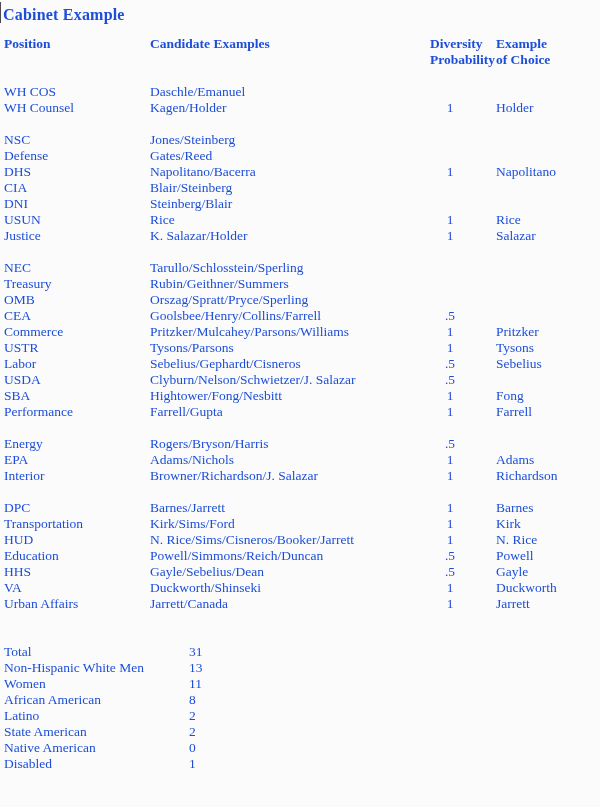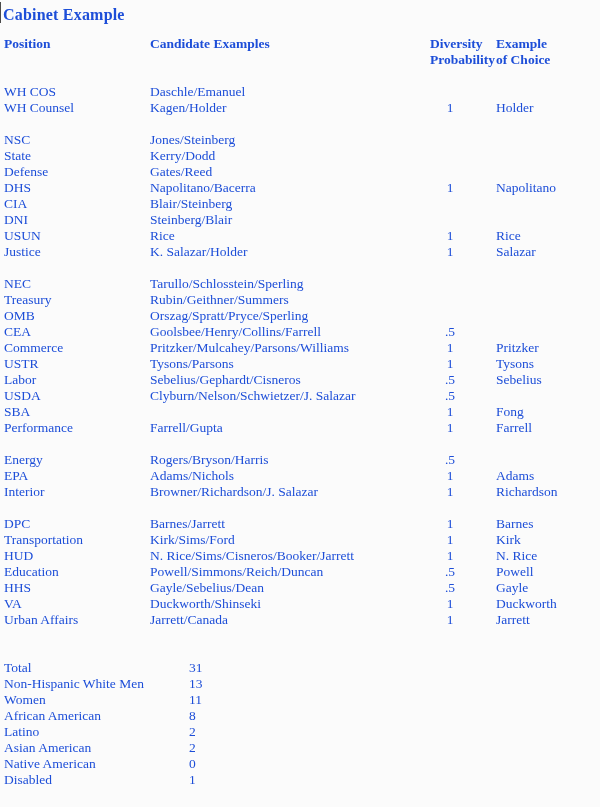--- a/index.html
+++ b/index.html
@@ -87,26 +87,20 @@
         <span class="c4">Holder</span>
       </div>
       <div class="spacer"></div>
       <div class="row">
         <span class="c1">NSC</span>
         <span class="c2">Jones/Steinberg</span>
         <span class="c3"></span>
         <span class="c4"></span>
       </div>
       <div class="row">
-        <span class="c1">State</span>
-        <span class="c2">Kerry/Dodd</span>
-        <span class="c3"></span>
-        <span class="c4"></span>
-      </div>
-      <div class="row">
         <span class="c1">Defense</span>
         <span class="c2">Gates/Reed</span>
         <span class="c3"></span>
         <span class="c4"></span>
       </div>
       <div class="row">
         <span class="c1">DHS</span>
         <span class="c2">Napolitano/Bacerra</span>
         <span class="c3">1</span>
         <span class="c4">Napolitano</span>
@@ -179,20 +173,21 @@
         <span class="c4">Sebelius</span>
       </div>
       <div class="row">
         <span class="c1">USDA</span>
         <span class="c2">Clyburn/Nelson/Schwietzer/J. Salazar</span>
         <span class="c3">.5</span>
         <span class="c4"></span>
       </div>
       <div class="row">
         <span class="c1">SBA</span>
+        <span class="c2">Hightower/Fong/Nesbitt</span>
         <span class="c3">1</span>
         <span class="c4">Fong</span>
       </div>
       <div class="row">
         <span class="c1">Performance</span>
         <span class="c2">Farrell/Gupta</span>
         <span class="c3">1</span>
         <span class="c4">Farrell</span>
       </div>
       <div class="spacer"></div>
@@ -276,21 +271,21 @@
       </div>
       <div class="row">
         <span class="s1">African American</span>
         <span class="s2">8</span>
       </div>
       <div class="row">
         <span class="s1">Latino</span>
         <span class="s2">2</span>
       </div>
       <div class="row">
-        <span class="s1">Asian American</span>
+        <span class="s1">State American</span>
         <span class="s2">2</span>
       </div>
       <div class="row">
         <span class="s1">Native American</span>
         <span class="s2">0</span>
       </div>
       <div class="row">
         <span class="s1">Disabled</span>
         <span class="s2">1</span>
       </div>

